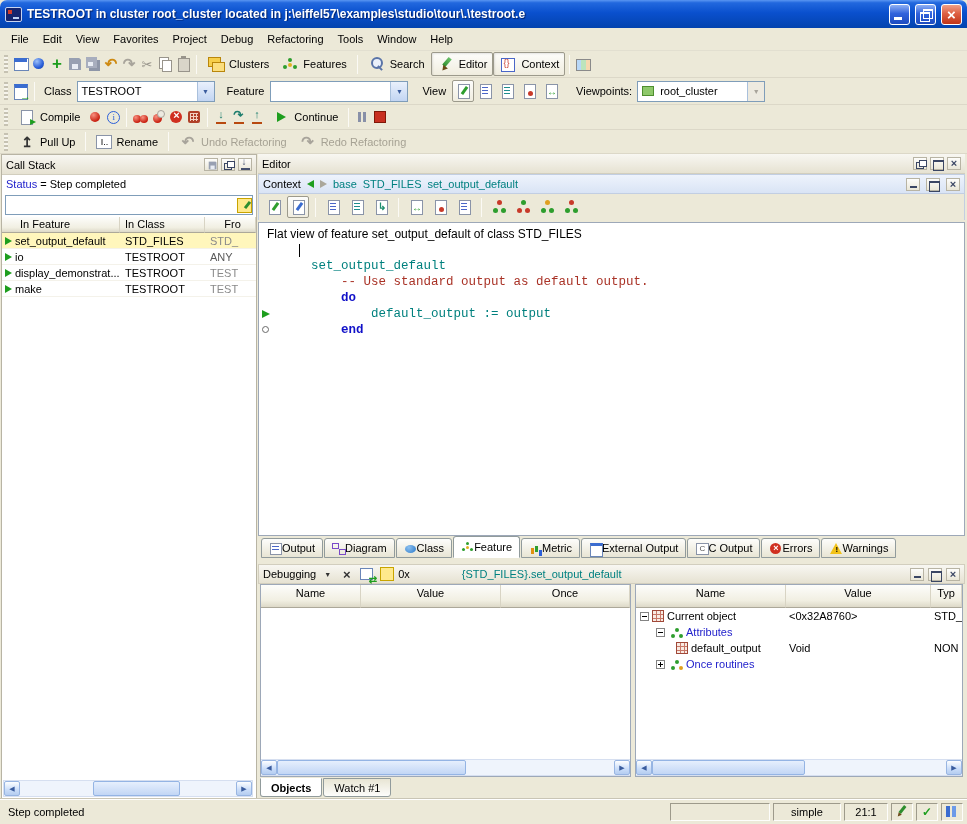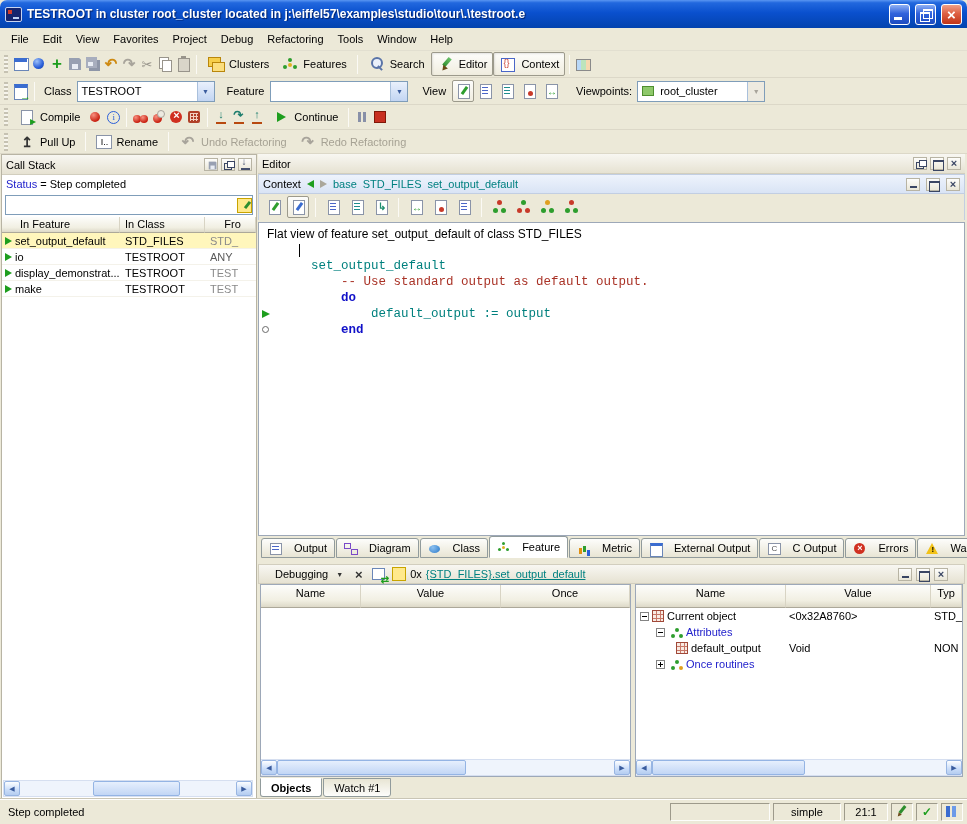--- a/index.html
+++ b/index.html
@@ -196,43 +196,43 @@
   .gut{width:22px;flex:none;position:relative;height:16px;}
   .gut-arrow{position:absolute;left:3px;top:4px;width:0;height:0;border-left:8px solid #1E9E1E;border-top:4px solid transparent;border-bottom:4px solid transparent;}
   .gut-circle{position:absolute;left:3px;top:4px;width:7px;height:7px;border:1px solid #6A6A6A;border-radius:50%;background:#fff;}
   .ct{white-space:pre;font-family:"Liberation Mono",monospace;font-size:12.5px;}
   .tok-feat{color:#00807E;}
   .tok-comment{color:#A93226;}
   .tok-kw{color:#1010C8;font-weight:bold;}
 
   
   .editor-tabs{position:absolute;left:0;right:0;bottom:0;height:22px;display:flex;align-items:flex-end;gap:1px;padding-left:3px;background:#ECE9D8;}
-  .etab{height:20px;display:inline-flex;align-items:center;gap:12px;padding:0 7px;border:1px solid #919B9C;border-radius:3px 3px 0 0;background:linear-gradient(#FDFDFB,#E8E5D4);white-space:nowrap;}
+  .etab{height:20px;display:inline-flex;align-items:center;gap:0;padding:0 7px;border:1px solid #919B9C;border-radius:3px 3px 0 0;background:linear-gradient(#FDFDFB,#E8E5D4);white-space:nowrap;}
   .etab.active{background:#fff;height:22px;border-bottom-color:#fff;}
   .ti{width:13px;height:13px;position:relative;display:inline-block;flex:none;}
   .ti-output::before{content:"";position:absolute;left:1px;top:1px;width:10px;height:10px;border:1px solid #8A94A8;background:#fff;}
   .ti-output::after{content:"";position:absolute;left:3px;top:4px;width:7px;height:6px;background:repeating-linear-gradient(180deg,#4A66C8 0 1px,transparent 1px 3px);}
   .ti-diagram::before{content:"";position:absolute;left:0;top:1px;width:5px;height:4px;border:1px solid #7A4AC8;}
   .ti-diagram::after{content:"";position:absolute;left:7px;top:7px;width:5px;height:4px;border:1px solid #7A4AC8;}
   .ti-class::before{content:"";position:absolute;left:1px;top:3px;width:11px;height:8px;border-radius:50%;background:radial-gradient(circle at 35% 30%,#8CC0F0,#2878C8);}
   .ti-feature::before{content:"";position:absolute;left:5px;top:1px;width:3px;height:3px;border-radius:50%;background:#2E9E2E;box-shadow:-4px 6px 0 #2E9E2E,4px 6px 0 #2E9E2E;}
   .ti-feature::after{content:"";position:absolute;left:5px;top:5px;width:3px;height:3px;border-radius:50%;background:#E0B020;}
   .ti-metric::before{content:"";position:absolute;left:2px;bottom:1px;width:3px;height:6px;background:#E09010;box-shadow:4px -2px 0 #2E9E2E,8px 2px 0 #2B5FD9;}
   .ti-extout::before{content:"";position:absolute;left:1px;top:1px;width:11px;height:10px;border:1px solid #6A86B8;background:#fff;border-top:3px solid #3A6CD0;}
   .ti-cout::before{content:"";position:absolute;left:1px;top:1px;width:11px;height:10px;border:1px solid #8A94A8;background:#fff;}
   .ti-cout::after{content:"C";position:absolute;left:4px;top:2px;font-size:8px;color:#555;}
   .ti-errors::before{content:"";position:absolute;left:1px;top:1px;width:11px;height:11px;border-radius:50%;background:#D03020;}
   .ti-errors::after{content:"×";position:absolute;left:0;right:0;top:0;text-align:center;color:#fff;font-size:9px;font-weight:bold;line-height:12px;}
   .ti-warn::before{content:"";position:absolute;left:1px;top:1px;width:0;height:0;border-left:6px solid transparent;border-right:6px solid transparent;border-bottom:11px solid #F2C218;}
   .ti-warn::after{content:"!";position:absolute;left:6px;top:3px;font-size:8px;font-weight:bold;color:#000;}
 
   
   .debug-pane{position:absolute;left:0;right:0;top:410px;bottom:0;}
-  .dbg-title{height:20px;background:linear-gradient(#F8F7F2,#E6E2D2);border:1px solid #D2CEBE;display:flex;align-items:center;padding:0 16px;gap:4px;}
-  .dbg-context{color:#008080;white-space:nowrap;text-decoration:underline;}
+  .dbg-title{height:20px;background:linear-gradient(#F8F7F2,#E6E2D2);border:1px solid #D2CEBE;display:flex;align-items:center;padding:0 4px;gap:4px;}
+  .dbg-context{color:#008080;margin-left:48px;white-space:nowrap;}
   .dbg-spring{flex:1;}
   .dtable{position:absolute;top:20px;background:#fff;border:1px solid #9DA8B8;display:flex;flex-direction:column;}
   .dbg-left{left:2px;width:371px;bottom:22px;}
   .dbg-right{left:377px;right:2px;bottom:22px;}
   .dhead{display:flex;height:23px;flex:none;}
   .dhcell{background:linear-gradient(#FDFDFB,#F1EFE2 70%,#DDD9C8);border-right:1px solid #D8D4C4;border-bottom:1px solid #ACA899;text-align:center;line-height:16px;white-space:nowrap;overflow:hidden;}
   .dbody{flex:1;overflow:hidden;position:relative;}
   .l-c1{width:100px;flex:none;}
   .l-c2{width:140px;flex:none;}
   .l-c3{flex:1;}

